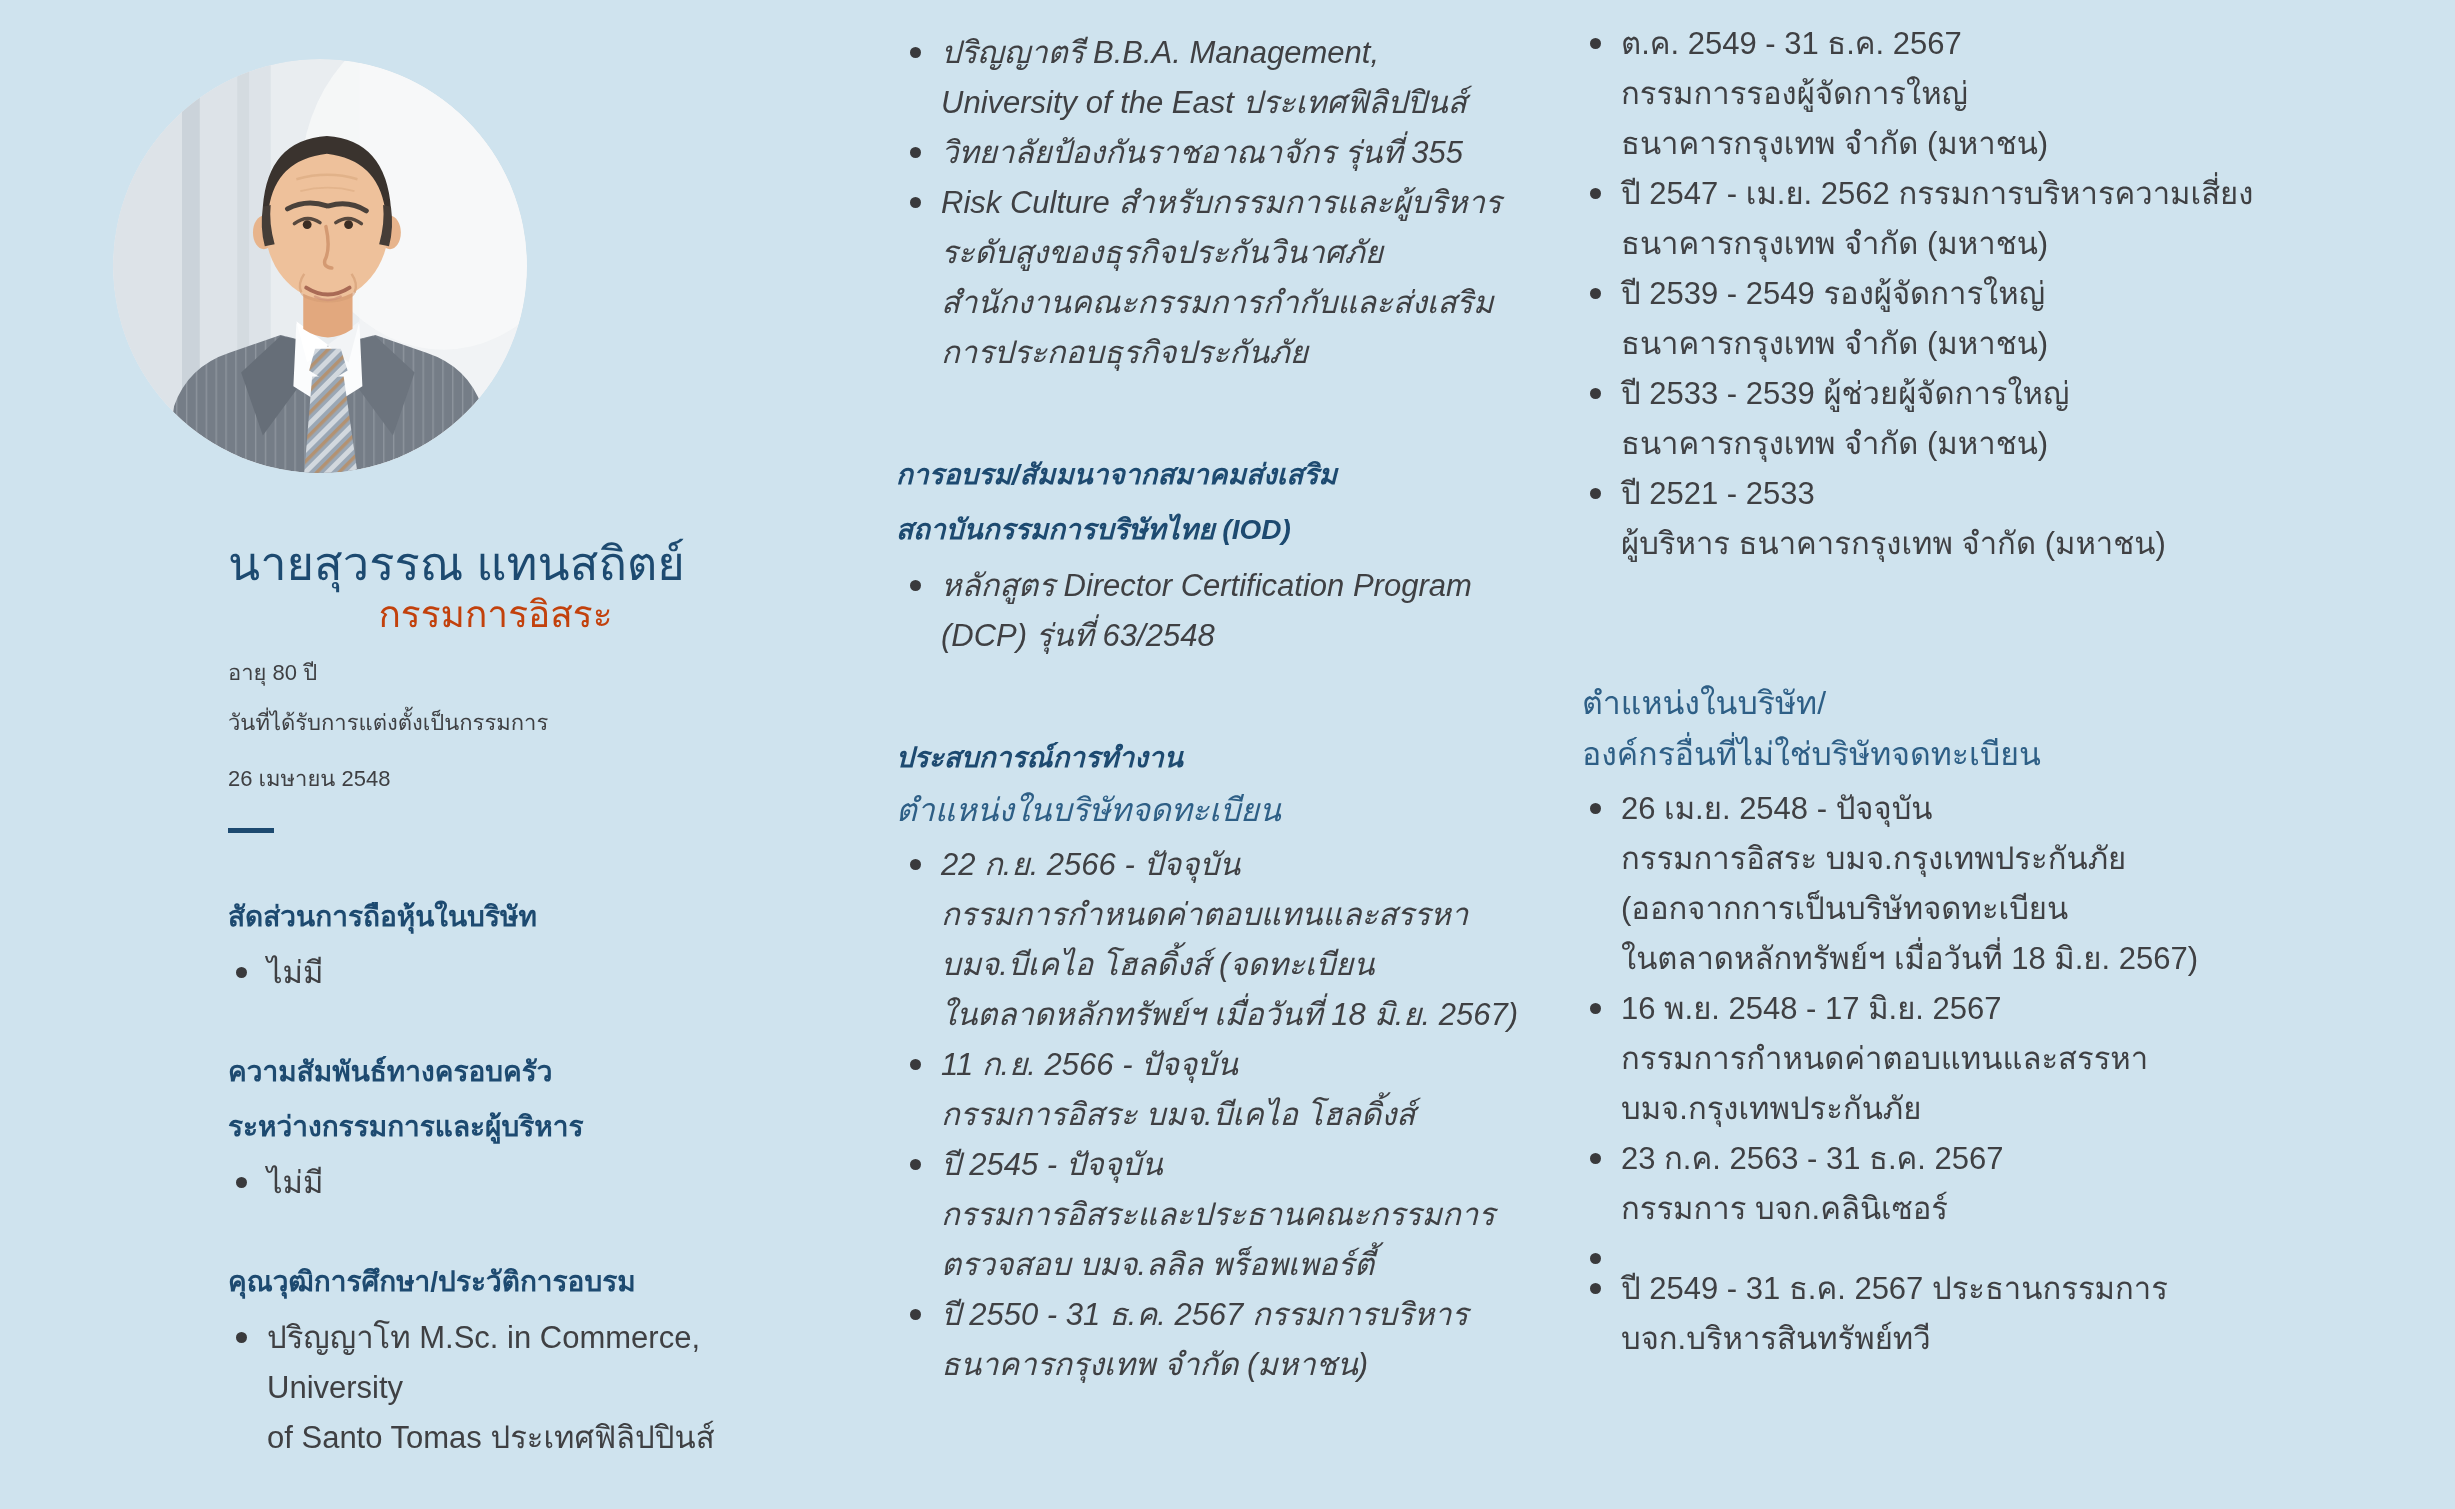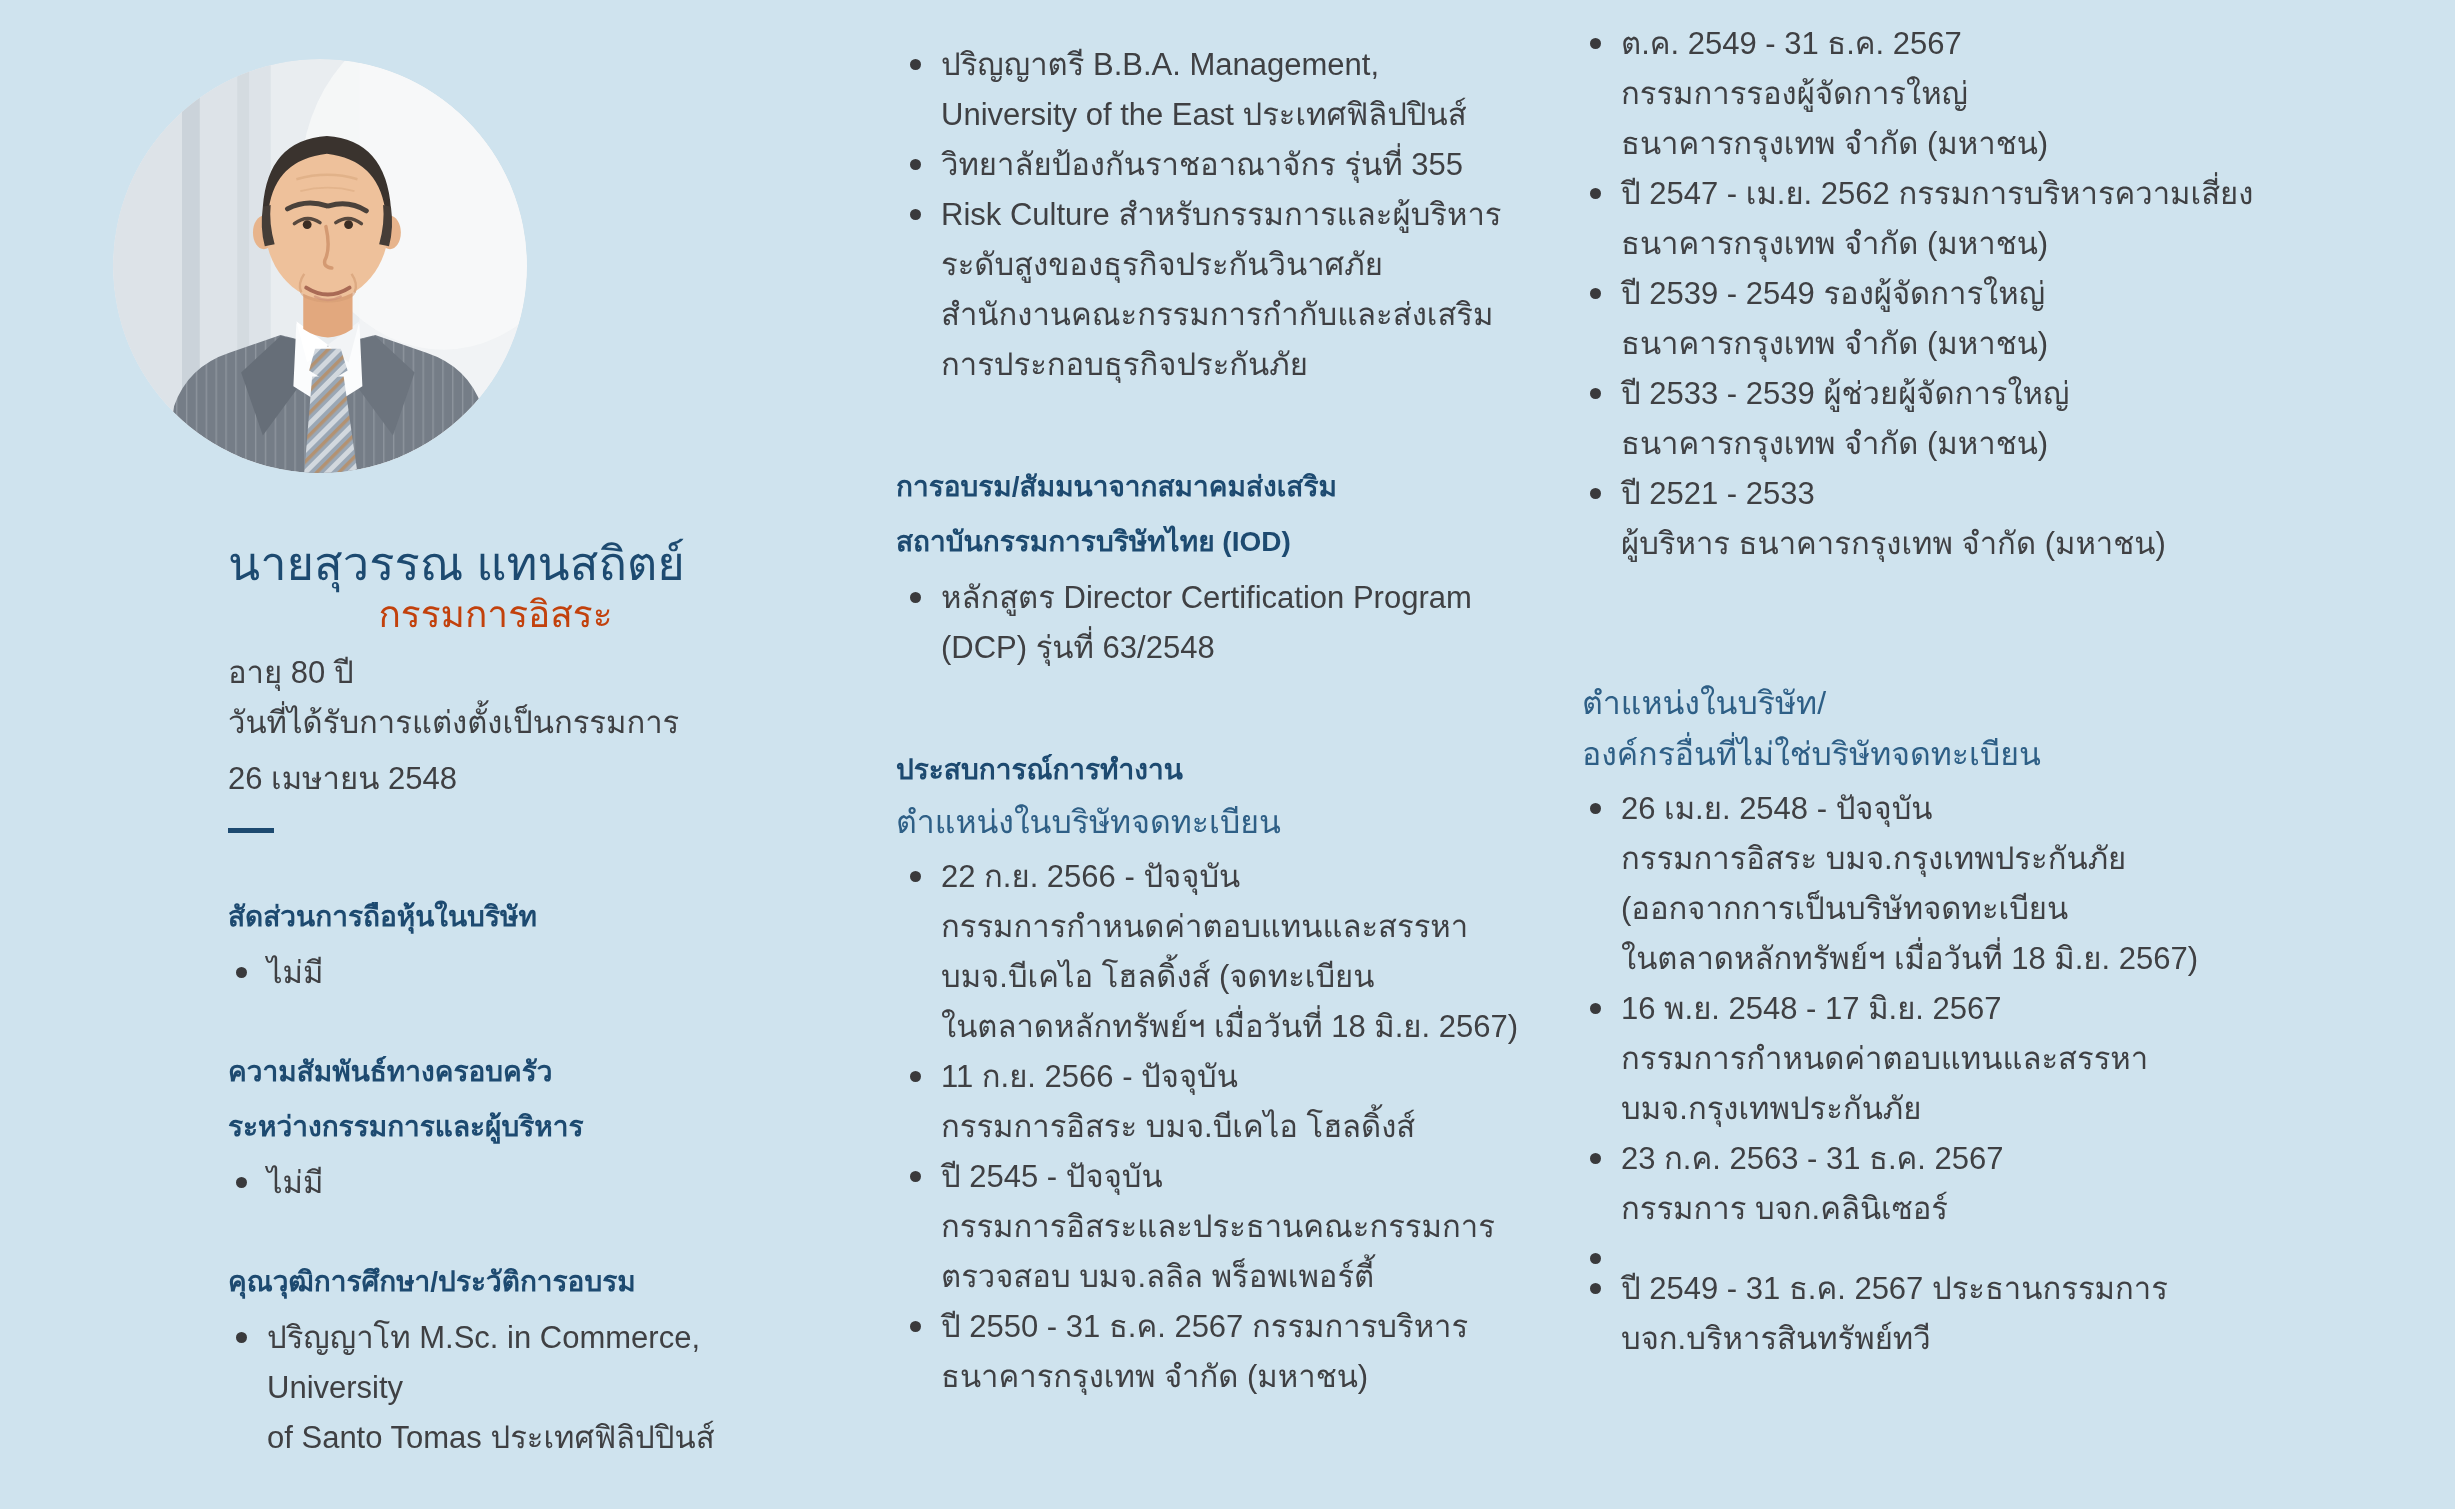--- a/index.html
+++ b/index.html
@@ -15,36 +15,36 @@
   
   .portrait {
     position:absolute; left:113px; top:59px;
     width:414px; height:414px; border-radius:50%;
     overflow:hidden;
   }
 
   
   .col { position:absolute; top:0; }
   .col-left  { left:228px; width:535px; }
-  .col-mid   { left:896px; width:661px; padding-top:36px; }
+  .col-mid   { left:896px; width:661px; padding-top:24px;font-style:italic; }
   .col-right { left:1582px; width:762px; padding-top:15px; }
 
   
   .name {
     margin-top:535px;
     font-size:47px; line-height:57px; font-weight:normal;
     color:#1d4a70;
   }
   .role {
     margin-top:0;
     font-size:37px; line-height:46px;
     color:#c2410c;
     text-align:center;
   }
-  .meta { font-size:31px; line-height:50px; color:#3f4043; }
+  .meta { font-size:22px; line-height:50px; color:#3f4043; }
   .meta-first { margin-top:10px; }
   .meta-date  { margin-top:6px; }
 
   .divider { margin-top:24px; width:46px; height:5px; background:#1d4a70; }
 
   .sec-title {
     font-size:28px; line-height:55px; font-weight:bold;
     color:#1d4a70; white-space:pre-line;
   }
   .mt-40 { margin-top:56px; }

